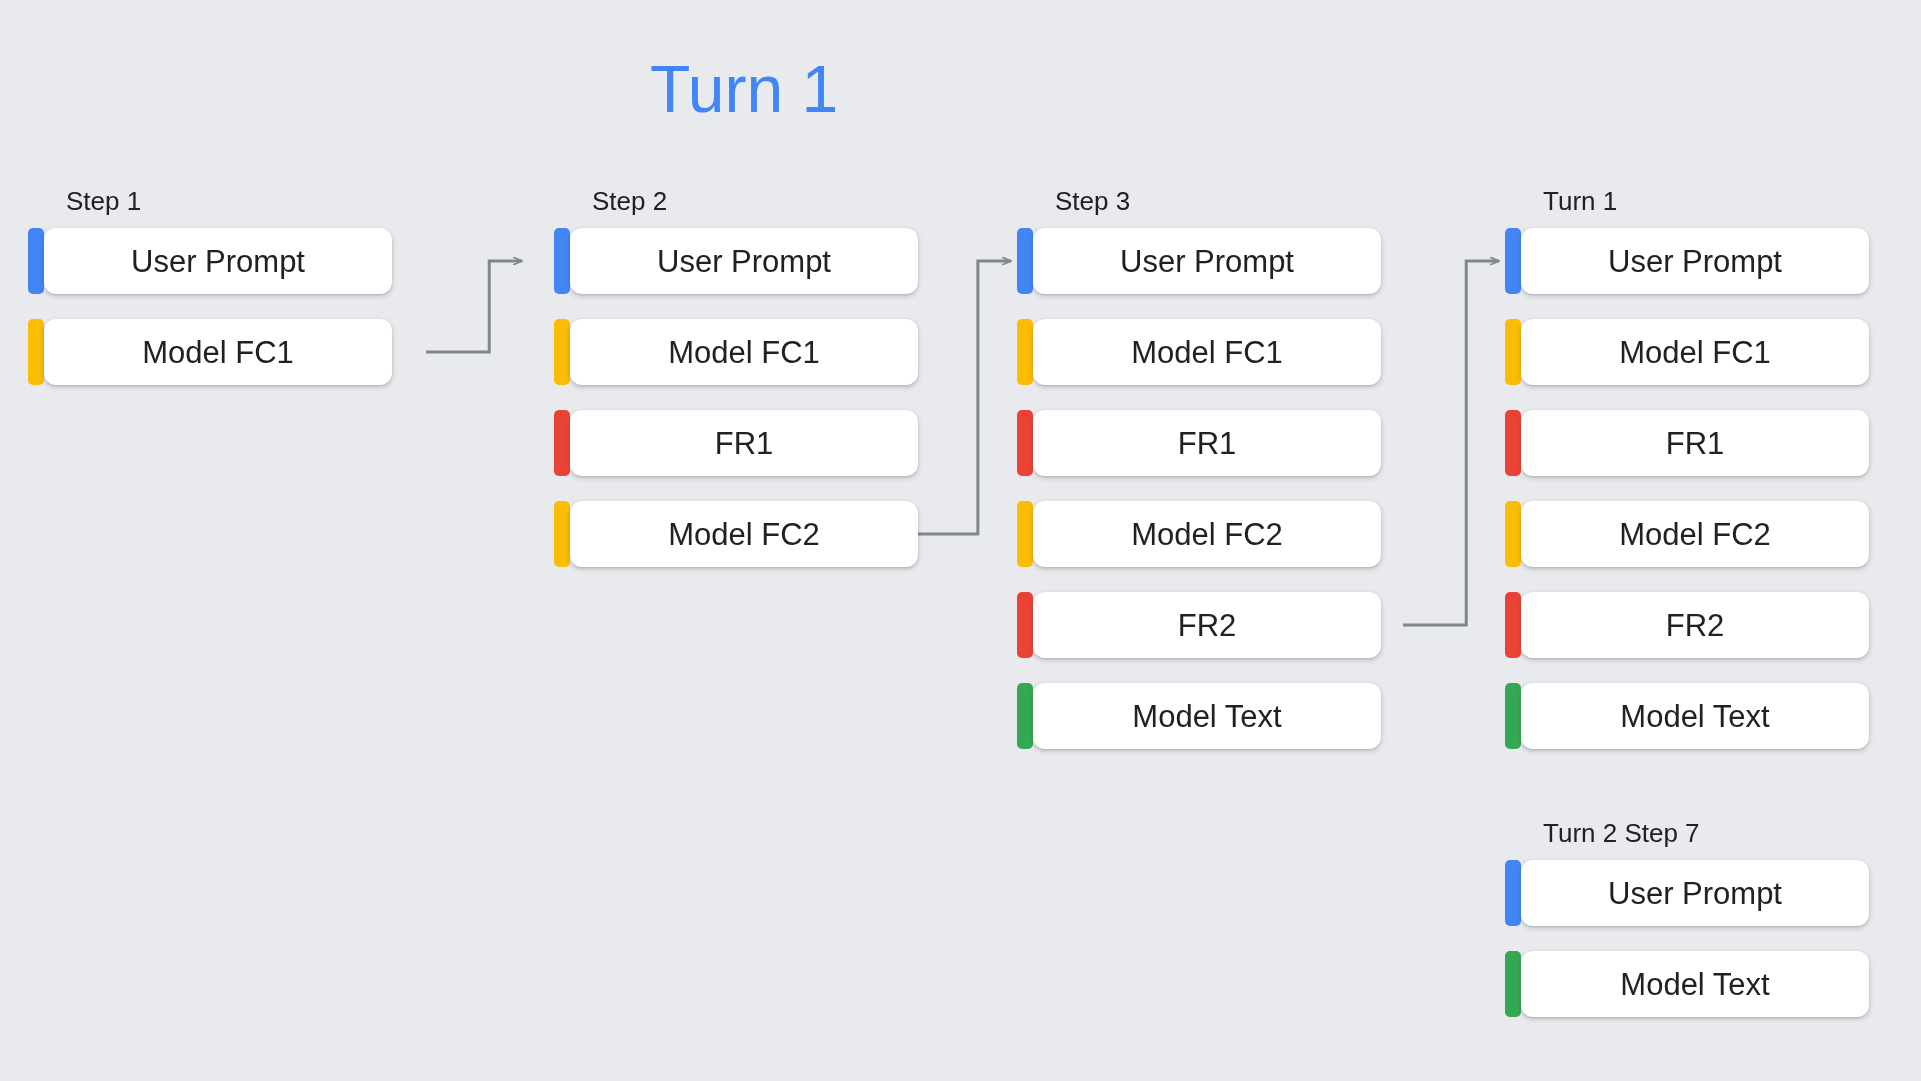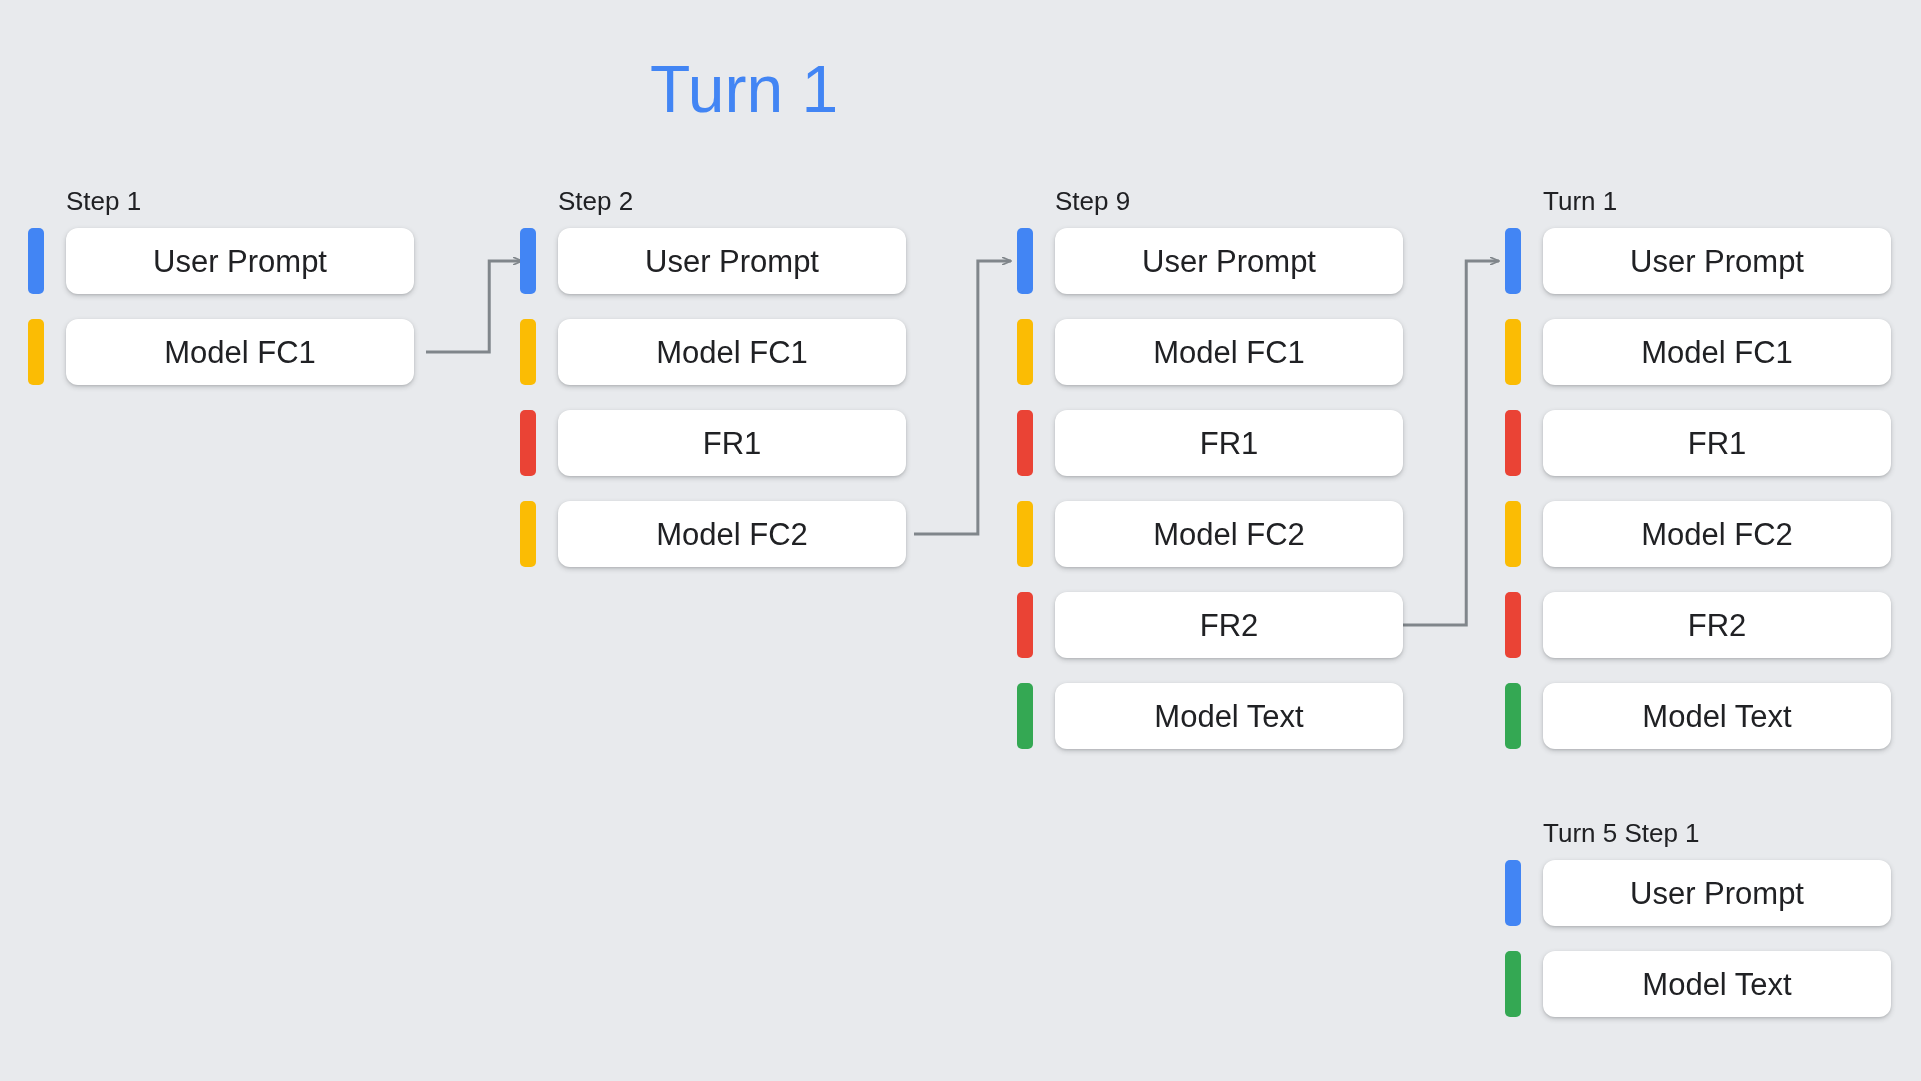--- a/index.html
+++ b/index.html
@@ -59,21 +59,20 @@
   }
 
   .bar {
     width: 16px;
     height: 66px;
     border-radius: 5px;
     flex: 0 0 auto;
   }
 
   .card {
-    margin-left: 22px;
     height: 66px;
     background: #ffffff;
     border-radius: 12px;
     box-shadow: 0 2px 5px rgba(60,64,67,0.25), 0 1px 2px rgba(60,64,67,0.12);
     display: flex;
     align-items: center;
     justify-content: center;
     box-sizing: border-box;
     flex: 0 0 auto;
   }
@@ -123,21 +122,21 @@
             <span>User Prompt</span>
           </div>
         </div>
         <div class="row" style="top: 91px;">
           <div class="bar" style="background: rgb(251, 188, 4);"></div>
           <div class="card" style="width: 348px;">
             <span>Model FC1</span>
           </div>
         </div>
       </div>
-      <div class="column" style="left: 520px; top: 228px; width: 386px; height: 364px;">
+      <div class="column" style="left: 554px; top: 228px; width: 386px; height: 364px;">
         <div class="col-label" style="top: -40px;">Step 2</div>
         <div class="row" style="top: 0px;">
           <div class="bar" style="background: rgb(66, 133, 244);"></div>
           <div class="card" style="width: 348px;">
             <span>User Prompt</span>
           </div>
         </div>
         <div class="row" style="top: 91px;">
           <div class="bar" style="background: rgb(251, 188, 4);"></div>
           <div class="card" style="width: 348px;">
@@ -151,21 +150,21 @@
           </div>
         </div>
         <div class="row" style="top: 273px;">
           <div class="bar" style="background: rgb(251, 188, 4);"></div>
           <div class="card" style="width: 348px;">
             <span>Model FC2</span>
           </div>
         </div>
       </div>
       <div class="column" style="left: 1017px; top: 228px; width: 386px; height: 546px;">
-        <div class="col-label" style="top: -40px;">Step 9</div>
+        <div class="col-label" style="top: -40px;">Step 3</div>
         <div class="row" style="top: 0px;">
           <div class="bar" style="background: rgb(66, 133, 244);"></div>
           <div class="card" style="width: 348px;">
             <span>User Prompt</span>
           </div>
         </div>
         <div class="row" style="top: 91px;">
           <div class="bar" style="background: rgb(251, 188, 4);"></div>
           <div class="card" style="width: 348px;">
             <span>Model FC1</span>
@@ -229,21 +228,21 @@
           </div>
         </div>
         <div class="row" style="top: 455px;">
           <div class="bar" style="background: rgb(52, 168, 83);"></div>
           <div class="card" style="width: 348px;">
             <span>Model Text</span>
           </div>
         </div>
       </div>
       <div class="column" style="left: 1505px; top: 860px; width: 386px; height: 182px;">
-        <div class="col-label" style="top: -40px;">Turn 5 Step 1</div>
+        <div class="col-label" style="top: -40px;">Turn 2 Step 7</div>
         <div class="row" style="top: 0px;">
           <div class="bar" style="background: rgb(66, 133, 244);"></div>
           <div class="card" style="width: 348px;">
             <span>User Prompt</span>
           </div>
         </div>
         <div class="row" style="top: 91px;">
           <div class="bar" style="background: rgb(52, 168, 83);"></div>
           <div class="card" style="width: 348px;">
             <span>Model Text</span>

